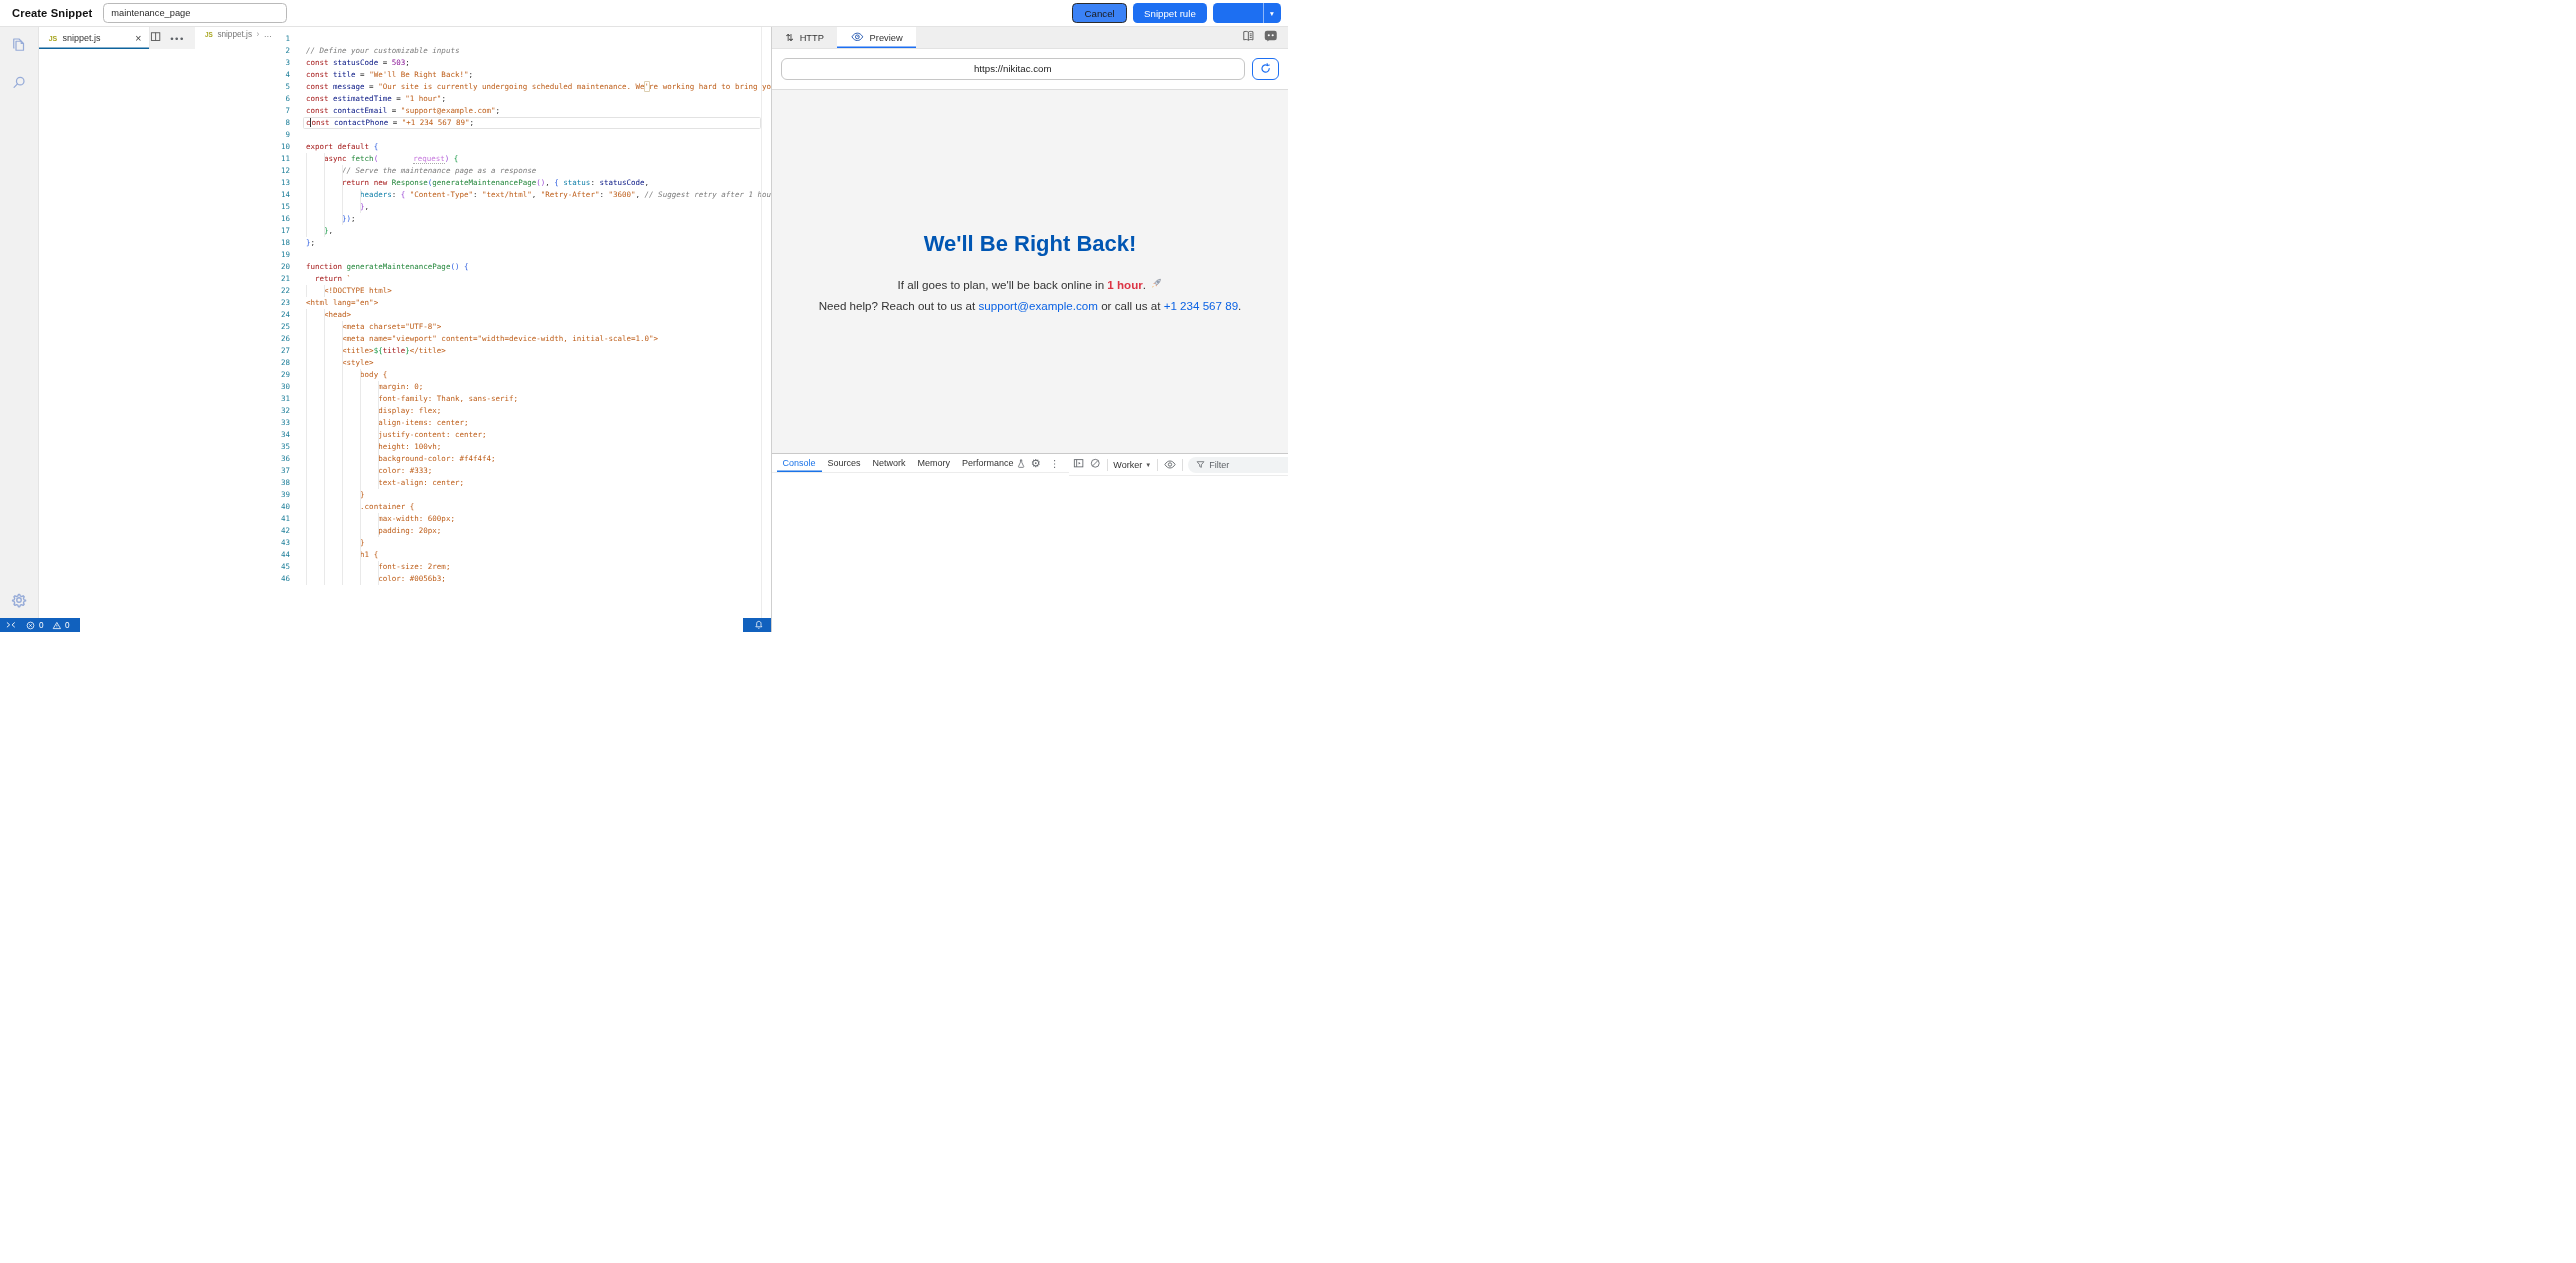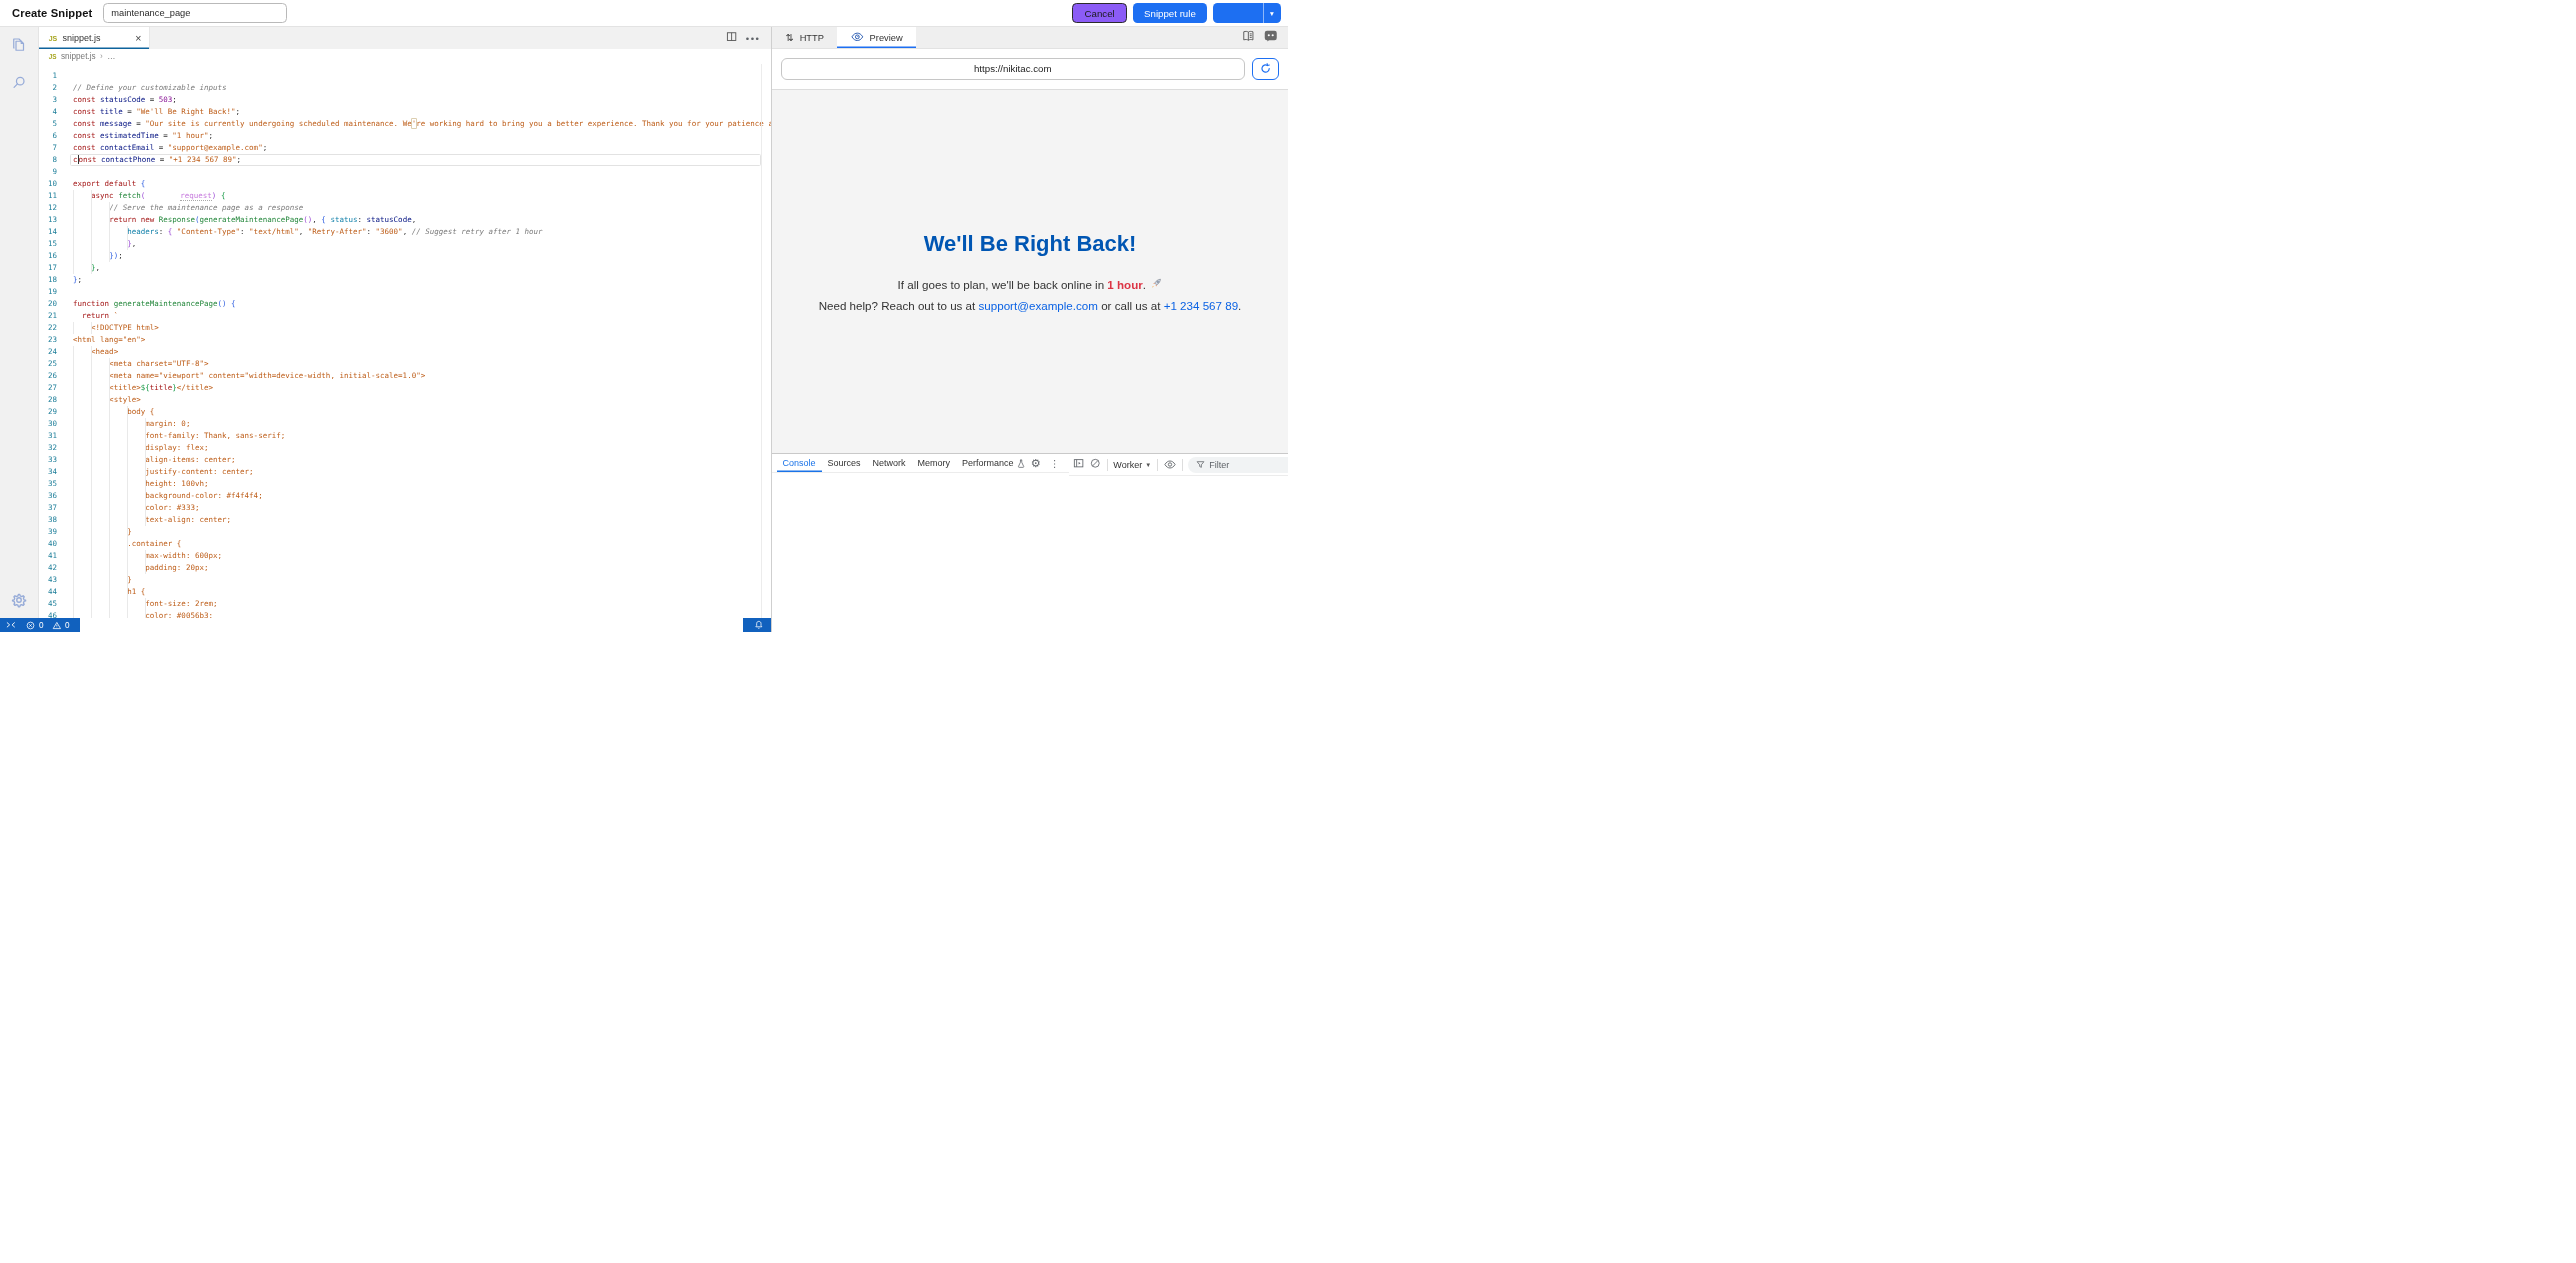--- a/index.html
+++ b/index.html
@@ -6,38 +6,38 @@
   html,body { background:#fff; }
   body { font-family:"Liberation Sans",sans-serif; }
   .app { position:relative; width:1288px; height:632px; overflow:hidden; background:#fff; color:#222; }
 
   
   .hdr { height:27px; display:flex; align-items:center; padding:0 7.5px 0 12px; border-bottom:0.7px solid #e3e3e3; background:#fff; }
   .hdr-title { font-size:11.2px; font-weight:700; color:#121212; letter-spacing:0.1px; }
   .hdr-input { margin-left:10.5px; width:184px; height:20px; border:0.7px solid #b9b9b9; border-radius:4.5px; font-size:9.3px; color:#2b2b2b; padding:0 7.5px; font-family:inherit; background:#fff; }
   .hdr-actions { margin-left:auto; display:flex; align-items:center; gap:6px; }
   .btn { height:20px; border-radius:4.5px; font-size:9.7px; display:inline-flex; align-items:center; justify-content:center; cursor:pointer; font-family:inherit; }
-  .btn-cancel { background:#8b5cf6; border:0.7px solid #2b2b2b; color:#1a1a1a; padding:0 11.2px; }
+  .btn-cancel { background:#3b82f6; border:0.7px solid #2b2b2b; color:#1a1a1a; padding:0 11.2px; }
   .btn-blue { background:var(--accent); border:none; color:#fff; padding:0 11.2px; }
   .btn-split { display:flex; align-items:stretch; border-radius:4.5px; overflow:hidden; }
   .btn-split .main { background:var(--accent); color:#fff; display:flex; align-items:center; padding:0 9.7px; font-size:9.7px; }
   .btn-split .caret { background:var(--accent); color:#fff; width:18px; display:flex; align-items:center; justify-content:center; border-left:0.7px solid rgba(255,255,255,.5); font-size:7.5px; }
 
   
   .main { display:flex; height:605px; }
   .left { width:772px; display:flex; flex-direction:column; border-right:0.7px solid #cfcfcf; }
   .left-row { flex:1; display:flex; min-height:0; }
 
   
   .activity { width:39px; background:#f1f1f1; border-right:0.7px solid #e4e4e4; display:flex; flex-direction:column; align-items:center; padding:9px 0 9px; gap:19.4px; }
   .act-ic { width:18px; height:18px; display:flex; align-items:center; justify-content:center; cursor:pointer; }
   .act-spacer { flex:1; }
 
   
-  .ed { flex:1; display:flex; flex-direction:column; min-width:0; background:#fff; }
+  .ed { flex:1; display:flex; flex-direction:row; min-width:0; background:#fff; }
   .etabs { height:22px; background:#f1f1f1; display:flex; align-items:stretch; }
   .etab { width:111px; background:#fff; display:flex; align-items:center; gap:5.2px; padding:0 7.5px 0 9.7px; box-shadow:inset 0 -1.5px 0 var(--tabline); border-right:0.7px solid #e7e7e7; cursor:pointer; }
   .js-badge { font-size:7px; font-weight:700; color:#a8a621; letter-spacing:0; }
   .etab-label { font-size:9px; color:#333; }
   .etab-close { margin-left:auto; font-size:10.5px; color:#444; line-height:1; cursor:pointer; }
   .etab-icons { margin-left:auto; display:flex; align-items:center; gap:9px; padding-right:10.5px; color:#555; }
   .crumb { height:15px; display:flex; align-items:center; gap:4.5px; padding-left:9.7px; font-size:8.2px; color:#777; background:#fff; }
   .crumb .js-badge { font-size:6.4px; }
   .crumb-sep { color:#999; font-size:8.2px; }
 

